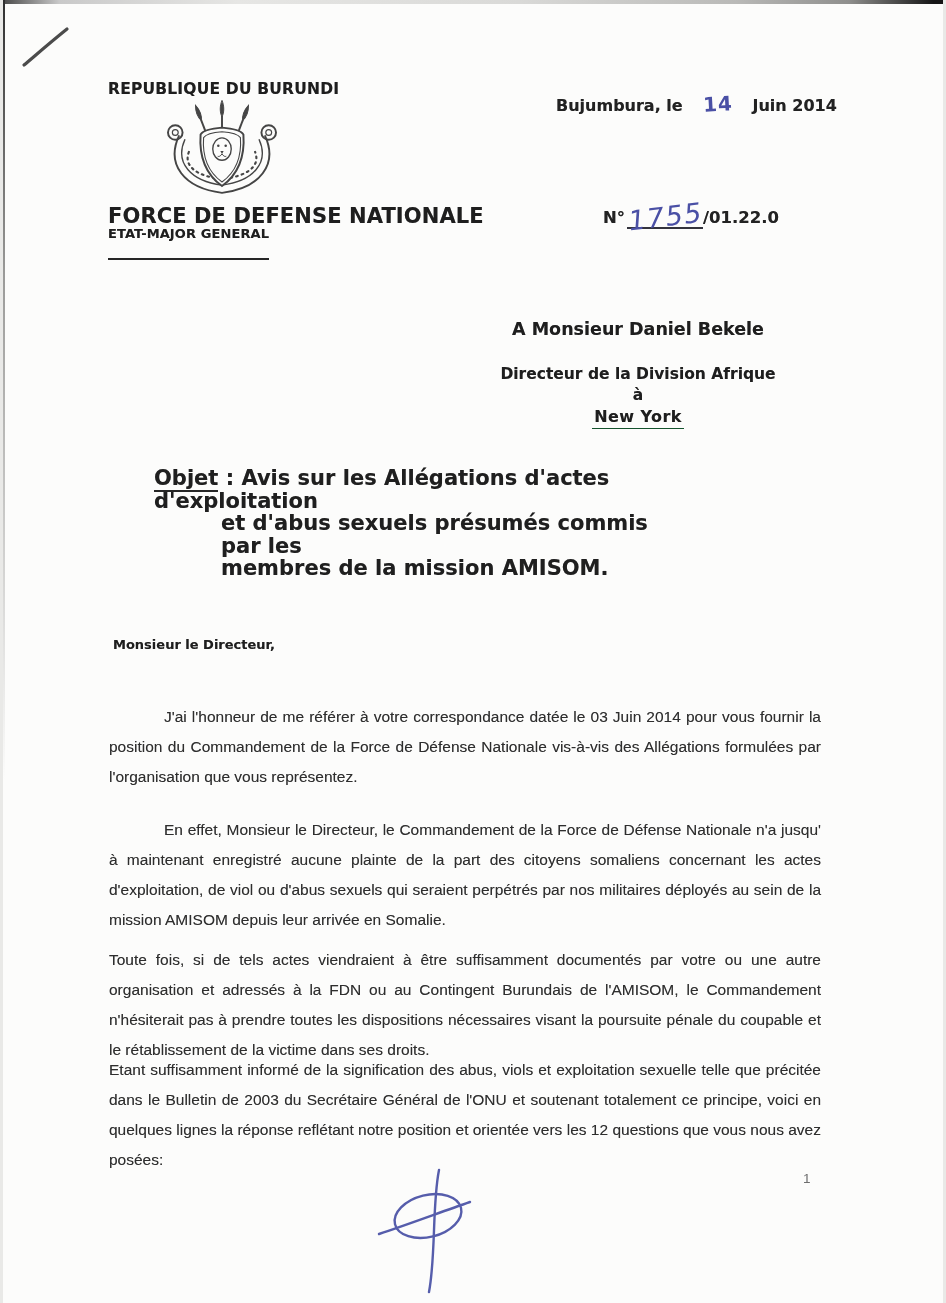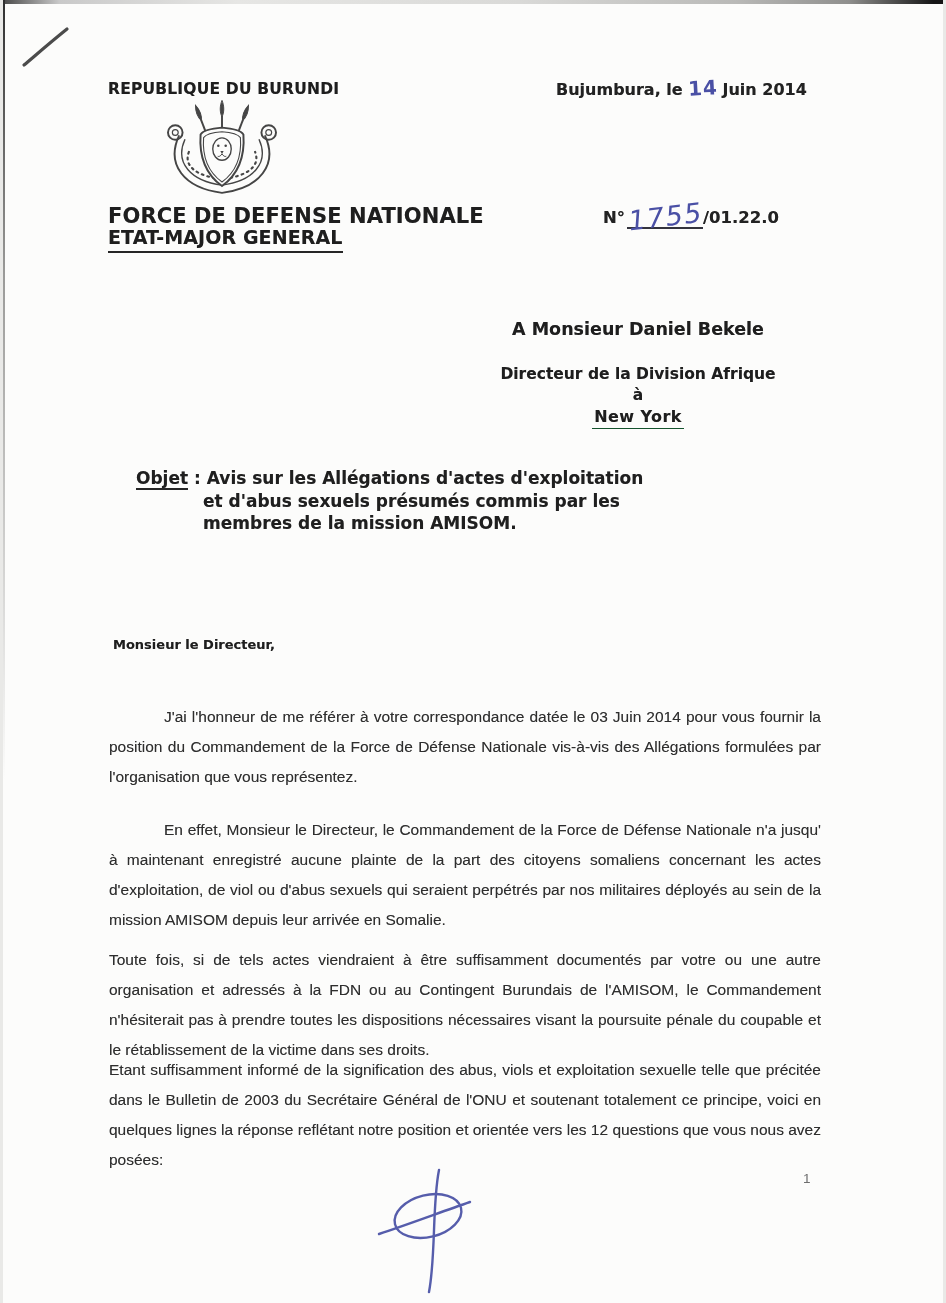--- a/index.html
+++ b/index.html
@@ -29,27 +29,27 @@
     text-shadow:0 0 0.6px rgba(40,40,40,0.45);
   }
   .emblem { position:absolute; left:146px; top:98px; }
   .lh-force {
     position:absolute; left:105px; top:204px;
     font-size:21px; font-weight:bold; color:#1e1e1e; letter-spacing:0.1px;
     text-shadow:0 0 0.6px rgba(40,40,40,0.45);
   }
   .lh-etat {
     position:absolute; left:105px; top:226px;
-    font-size:19px; font-weight:bold; color:#1e1e1e; letter-spacing:0.1px;
-    border-bottom:2px solid #262626; padding-bottom:3px;
+    font-size:13px; font-weight:bold; color:#1e1e1e; letter-spacing:0.1px;
+    border-bottom:2px solid #262626; padding-bottom:17px;
     text-shadow:0 0 0.6px rgba(40,40,40,0.45);
   }
   .date-line {
-    position:absolute; left:553px; top:76px;
-    display:flex; align-items:baseline; gap:5px;
+    position:absolute; left:553px; top:92px;
+    display:flex; align-items:baseline; gap:20px;
     font-size:16px; font-weight:bold; color:#222;
     text-shadow:0 0 0.6px rgba(40,40,40,0.45);
   }
   .hand-day {
     color:#4a50a5; font-size:20px; font-weight:bold;
     transform:rotate(-3deg); letter-spacing:1px;
     text-shadow:none;
   }
   .ref-line {
     position:absolute; left:600px; top:203px;
@@ -74,22 +74,22 @@
     text-shadow:0 0 0.6px rgba(40,40,40,0.45);
   }
   .recipient .r1 { font-size:17.5px; margin-bottom:25px;margin-top:8px; }
   .recipient .r2, .recipient .r3, .recipient .r4 { font-size:15.5px; line-height:21px; }
   .recipient .r5 {
     font-size:16px; line-height:21px; display:inline-block;
     border-bottom:1px solid #14532d; padding:0 2px 1px 2px; letter-spacing:0.4px;
   }
   
   .subject {
-    position:absolute; left:133px; top:467px; width:520px;
-    font-size:17px; font-weight:bold; color:#1f1f1f; line-height:22.5px;
+    position:absolute; left:151px; top:467px; width:520px;
+    font-size:21px; font-weight:bold; color:#1f1f1f; line-height:22.5px;
     text-shadow:0 0 0.6px rgba(40,40,40,0.45);
   }
   .subject .label { border-bottom:2px solid #262626; padding-bottom:0px; }
   .subject .cont { padding-left:67px; }
   
   .salutation {
     position:absolute; left:110px; top:637px;
     font-size:13px; font-weight:bold; color:#1e1e1e;
     text-shadow:0 0 0.6px rgba(40,40,40,0.45);
   }

